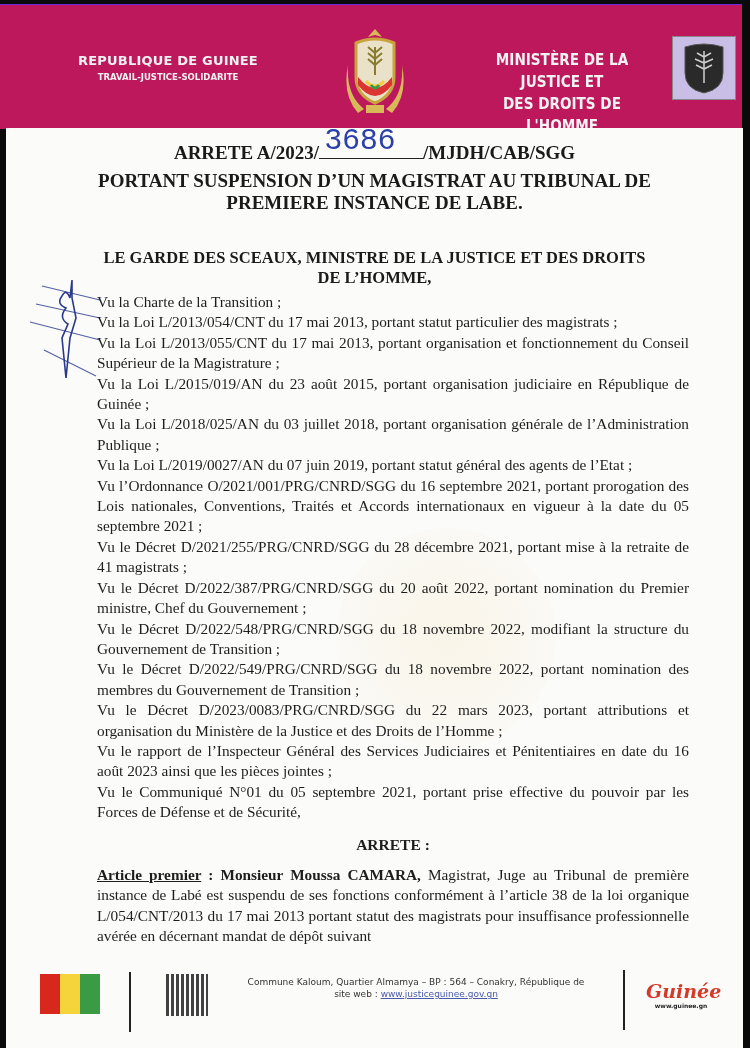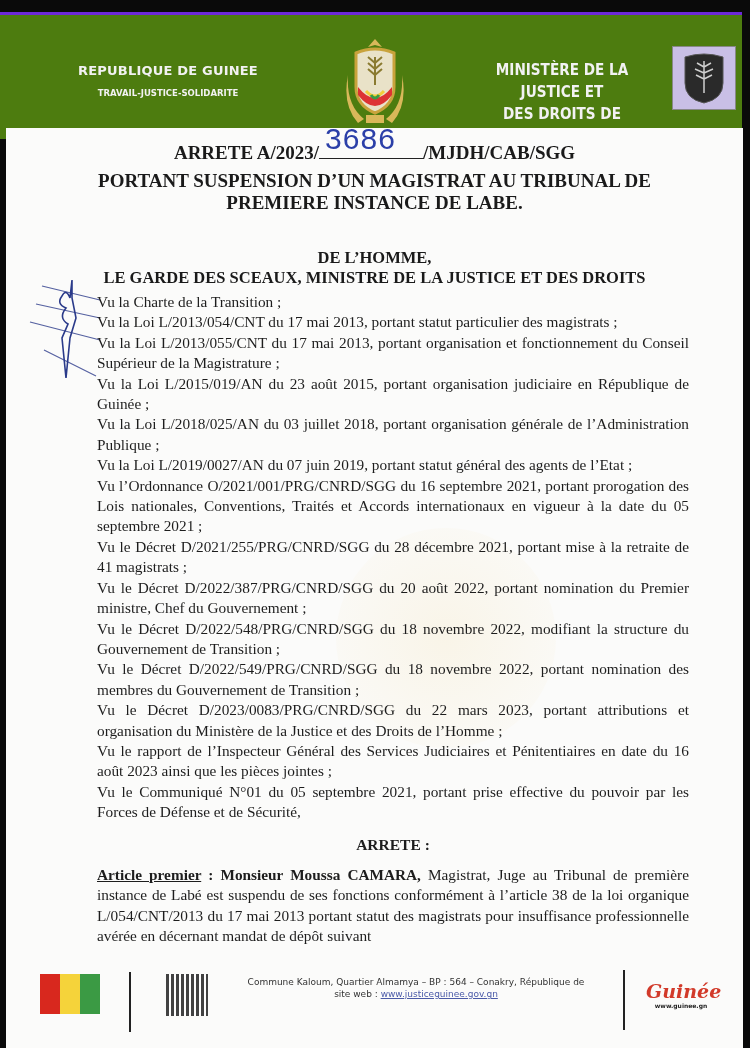--- a/index.html
+++ b/index.html
@@ -3,30 +3,30 @@
 <meta charset="utf-8">
 <style>
   html, body { margin: 0; padding: 0; }
   body {
     width: 750px; height: 1048px; overflow: hidden;
     background: #0a0a0a;
     font-family: "Liberation Serif", serif;
     position: relative;
   }
   .header {
-    position: absolute; left: 0; top: 12px; width: 742px; height: 124px;
-    background: #4d7c0f;
-    border-top: 3px solid #6d28d9;
+    position: absolute; left: 0; top: 4px; width: 742px; height: 124px;
+    background: #be185d;
+    border-top: 1px solid #6d28d9;
   }
   .hdr-left {
     position: absolute; left: 68px; top: 48px; width: 200px; text-align: center;
     color: #f2f2f2; font-family: "DejaVu Sans", sans-serif;
   }
   .hdr-left .t1 { font-size: 13px; font-weight: bold; letter-spacing: 0.2px; }
-  .hdr-left .t2 { font-size: 8.5px; font-weight: bold; margin-top: 10px; }
+  .hdr-left .t2 { font-size: 8.5px; font-weight: bold; margin-top: 4px; }
   .coat {
     position: absolute; left: 344px; top: 20px; width: 62px; height: 94px;
   }
   .hdr-right {
     position: absolute; left: 462px; top: 44px; width: 200px; text-align: center;
     color: #f2f2f2; font-family: "DejaVu Sans", sans-serif;
     font-size: 16px; font-weight: bold; line-height: 22px; transform: scaleX(0.85);
     transform-origin: center;
   }
   .ministry-logo {
@@ -123,22 +123,22 @@
 
   <div class="title-block">
     <div class="title-line1">
       <span>ARRETE A/2023/</span><span class="num-blank"><span class="num-handwritten">3686</span></span><span>/MJDH/CAB/SGG</span>
     </div>
     <div class="title-line2">PORTANT SUSPENSION D’UN MAGISTRAT AU TRIBUNAL DE</div>
     <div class="title-line3">PREMIERE INSTANCE DE LABE.</div>
   </div>
 
   <div class="minister-block">
+    <div>LE GARDE DES SCEAUX, MINISTRE DE LA JUSTICE ET DES DROITS</div>
     <div>DE L’HOMME,</div>
-    <div>LE GARDE DES SCEAUX, MINISTRE DE LA JUSTICE ET DES DROITS</div>
   </div>
 
   <div class="body-text">
     <p class="vu">Vu la Charte de la Transition ;</p>
     <p class="vu">Vu la Loi L/2013/054/CNT du 17 mai 2013, portant statut particulier des magistrats ;</p>
     <p class="vu">Vu la Loi L/2013/055/CNT du 17 mai 2013, portant organisation et fonctionnement du Conseil Supérieur de la Magistrature ;</p>
     <p class="vu">Vu la Loi L/2015/019/AN du 23 août 2015, portant organisation judiciaire en République de Guinée ;</p>
     <p class="vu">Vu la Loi L/2018/025/AN du 03 juillet 2018, portant organisation générale de l’Administration Publique ;</p>
     <p class="vu">Vu la Loi L/2019/0027/AN du 07 juin 2019, portant statut général des agents de l’Etat ;</p>
     <p class="vu">Vu l’Ordonnance O/2021/001/PRG/CNRD/SGG du 16 septembre 2021, portant prorogation des Lois nationales, Conventions, Traités et Accords internationaux en vigueur à la date du 05 septembre 2021 ;</p>

